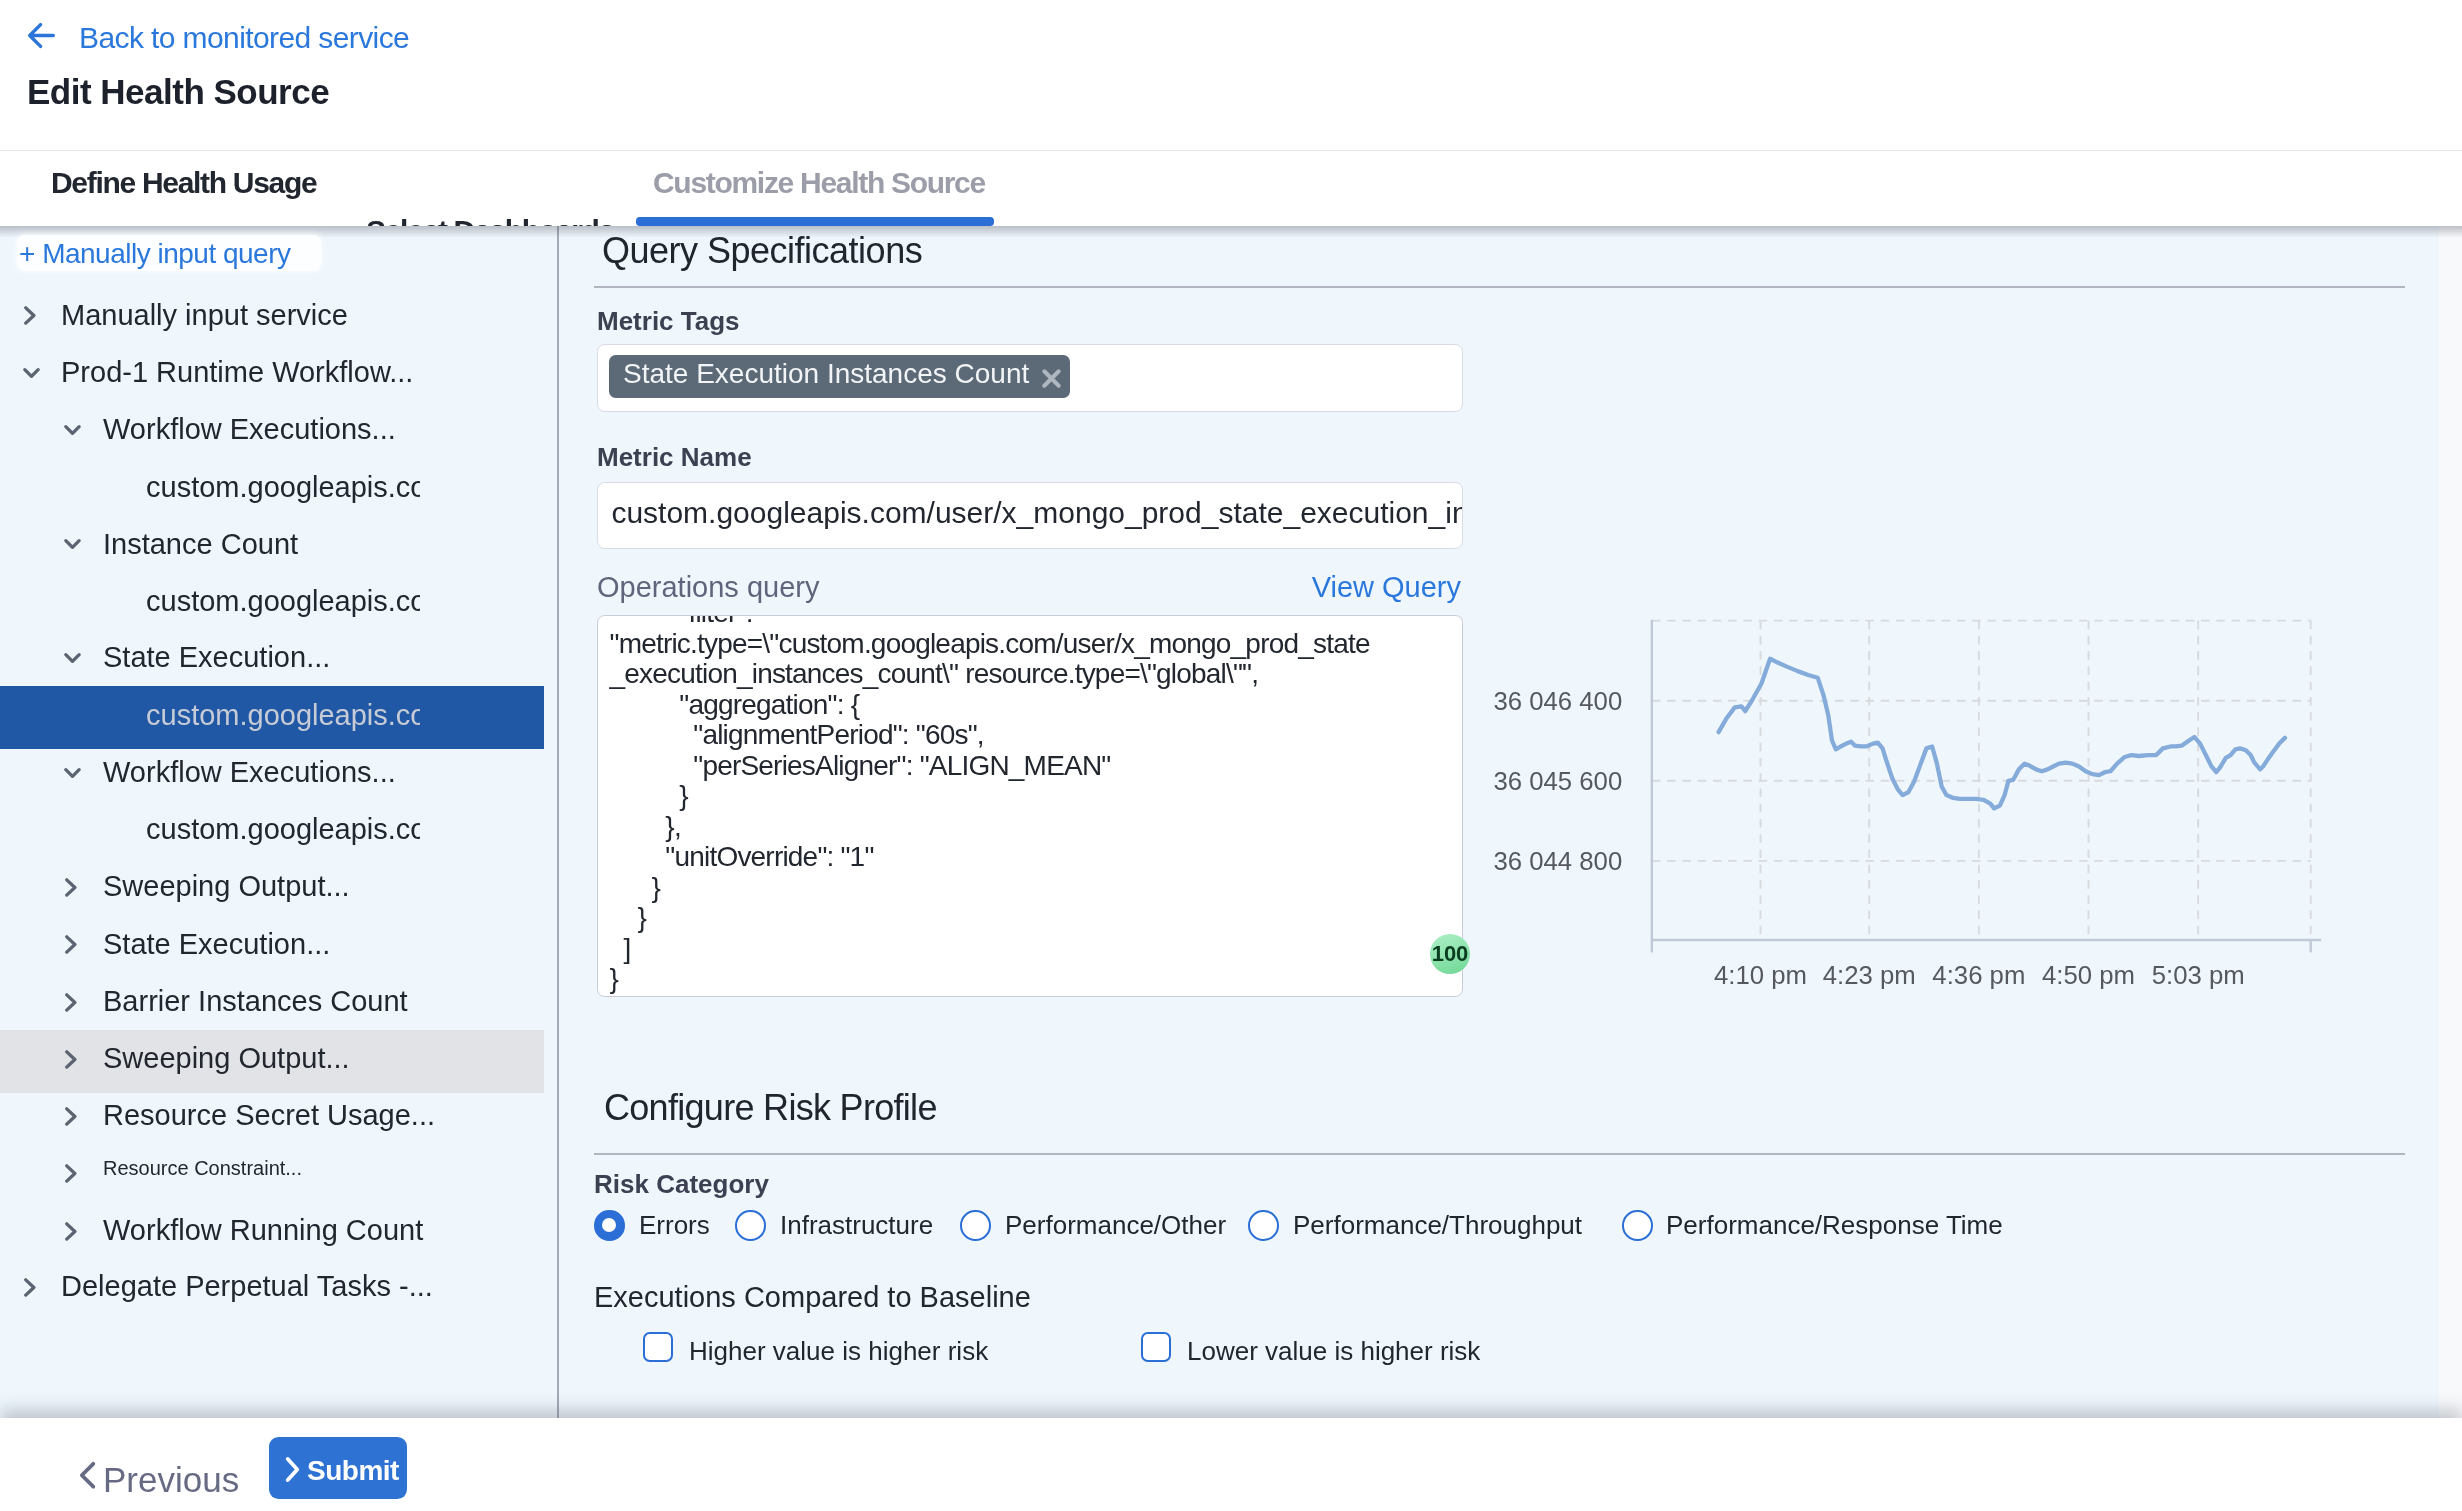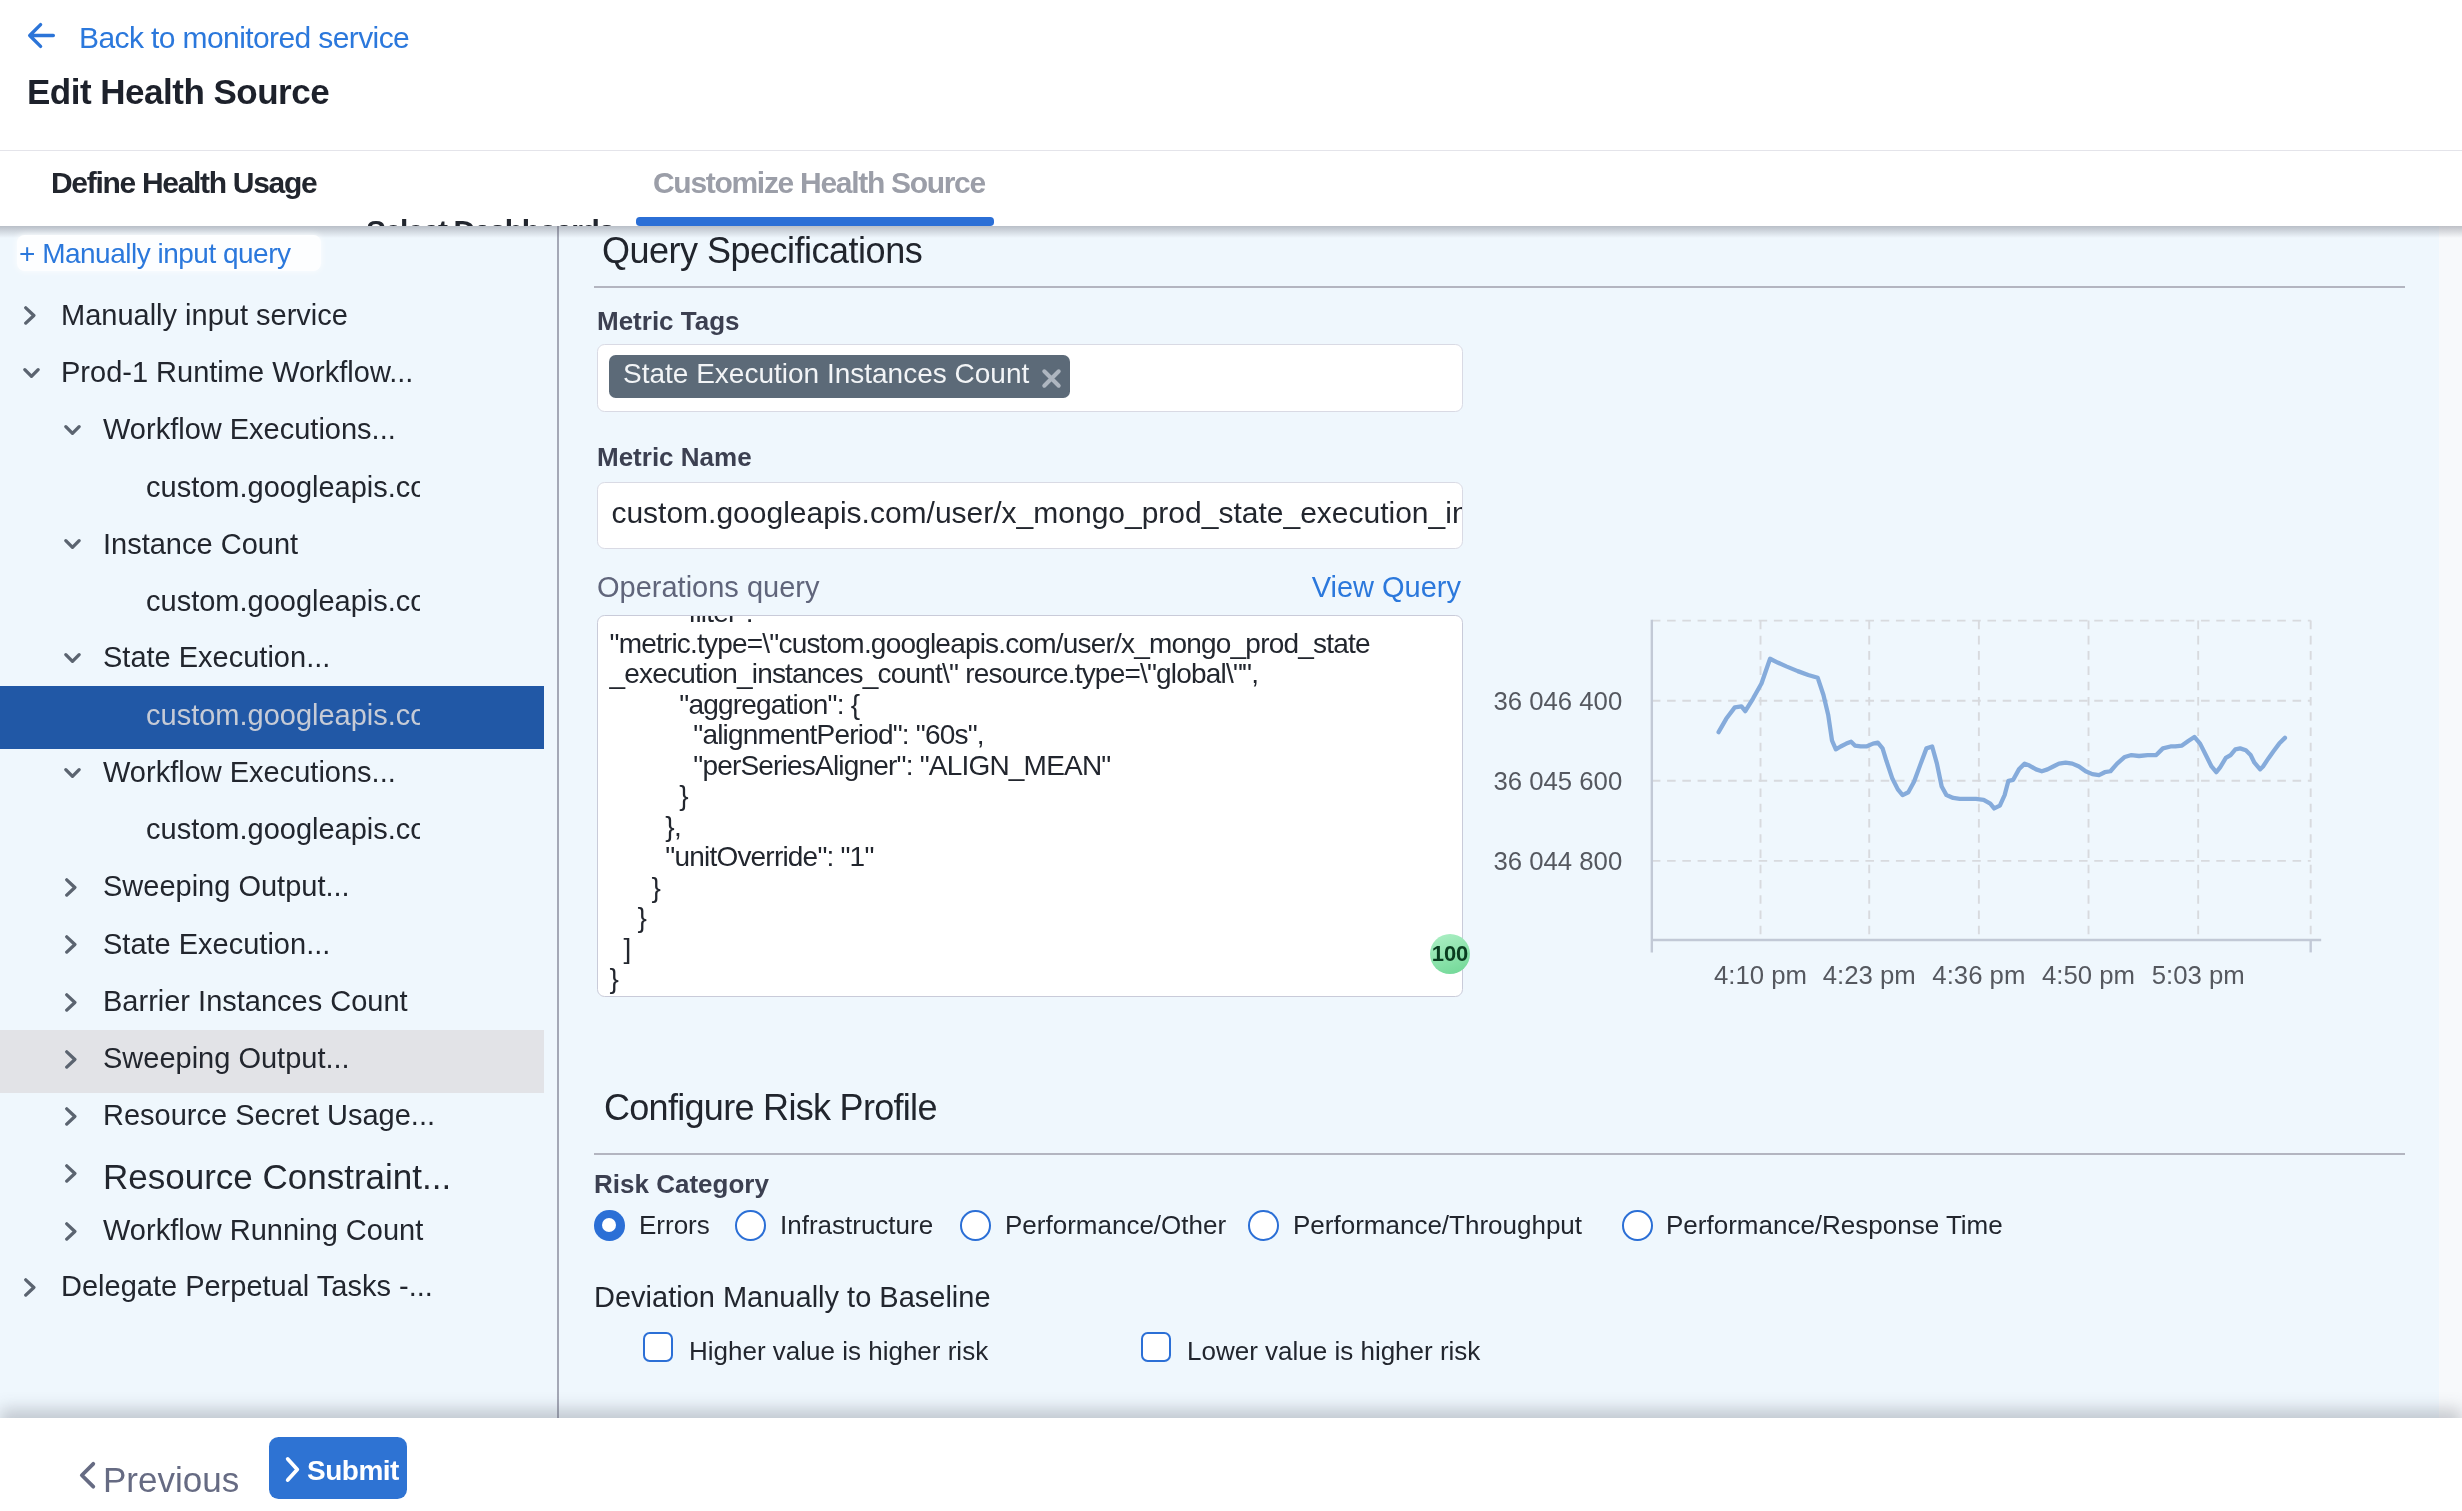--- a/index.html
+++ b/index.html
@@ -82,21 +82,21 @@
         <polyline points="5,3 13.5,11 5,19" fill="none" stroke="#5b6470" stroke-width="3.5" stroke-linecap="round" stroke-linejoin="round"></polyline>
       </svg>
       <div class="abs" style="left:103px;top:1042px;font-size:29px;color:#22262e;white-space:nowrap;">Sweeping Output...</div>
       <svg class="abs" style="left:62px;top:1106px;" width="20" height="20" viewBox="0 0 21 21">
         <polyline points="5,3 13.5,11 5,19" fill="none" stroke="#5b6470" stroke-width="3.5" stroke-linecap="round" stroke-linejoin="round"></polyline>
       </svg>
       <div class="abs" style="left:103px;top:1099px;font-size:29px;color:#22262e;white-space:nowrap;">Resource Secret Usage...</div>
       <svg class="abs" style="left:62px;top:1163px;" width="20" height="20" viewBox="0 0 21 21">
         <polyline points="5,3 13.5,11 5,19" fill="none" stroke="#5b6470" stroke-width="3.5" stroke-linecap="round" stroke-linejoin="round"></polyline>
       </svg>
-      <div class="abs" style="left:103px;top:1157px;font-size:35px;color:#22262e;white-space:nowrap;">Resource Constraint...</div>
+      <div class="abs" style="left:103px;top:1157px;font-size:20px;color:#22262e;white-space:nowrap;">Resource Constraint...</div>
       <svg class="abs" style="left:62px;top:1221px;" width="20" height="20" viewBox="0 0 21 21">
         <polyline points="5,3 13.5,11 5,19" fill="none" stroke="#5b6470" stroke-width="3.5" stroke-linecap="round" stroke-linejoin="round"></polyline>
       </svg>
       <div class="abs" style="left:103px;top:1214px;font-size:29px;color:#22262e;white-space:nowrap;">Workflow Running Count</div>
       <svg class="abs" style="left:21px;top:1277px;" width="20" height="20" viewBox="0 0 21 21">
         <polyline points="5,3 13.5,11 5,19" fill="none" stroke="#5b6470" stroke-width="3.5" stroke-linecap="round" stroke-linejoin="round"></polyline>
       </svg>
       <div class="abs" style="left:61px;top:1270px;font-size:29px;color:#22262e;white-space:nowrap;">Delegate Perpetual Tasks -...</div>
     </div>
 
@@ -172,21 +172,21 @@
       <div class="abs" style="left:735px;top:1210px;width:30.5px;height:30.5px;border-radius:50%;background:#fff;border:2.9px solid #2b6fd6;"></div>
       <div class="abs" style="left:780px;top:1210px;font-size:26px;color:#22262e;white-space:nowrap;">Infrastructure</div>
       <div class="abs" style="left:960px;top:1210px;width:30.5px;height:30.5px;border-radius:50%;background:#fff;border:2.9px solid #2b6fd6;"></div>
       <div class="abs" style="left:1005px;top:1210px;font-size:26px;color:#22262e;white-space:nowrap;">Performance/Other</div>
       <div class="abs" style="left:1248px;top:1210px;width:30.5px;height:30.5px;border-radius:50%;background:#fff;border:2.9px solid #2b6fd6;"></div>
       <div class="abs" style="left:1293px;top:1210px;font-size:26px;color:#22262e;white-space:nowrap;">Performance/Throughput</div>
       <div class="abs" style="left:1622px;top:1210px;width:30.5px;height:30.5px;border-radius:50%;background:#fff;border:2.9px solid #2b6fd6;"></div>
       <div class="abs" style="left:1666px;top:1210px;font-size:26px;color:#22262e;white-space:nowrap;">Performance/Response Time</div>
     </div>
 
-  <div class="abs" style="left:594px;top:1281px;font-size:29px;color:#22262e;">Deviation Manually to Baseline</div>
+  <div class="abs" style="left:594px;top:1281px;font-size:29px;color:#22262e;">Executions Compared to Baseline</div>
   <div class="abs" style="left:643px;top:1332px;width:30px;height:30px;background:#fff;border:2.9px solid #2b6fd6;border-radius:6.7px;"></div>
   <div class="abs" style="left:689px;top:1336px;font-size:26px;color:#22262e;">Higher value is higher risk</div>
   <div class="abs" style="left:1141px;top:1332px;width:30px;height:30px;background:#fff;border:2.9px solid #2b6fd6;border-radius:6.7px;"></div>
   <div class="abs" style="left:1187px;top:1336px;font-size:26px;color:#22262e;">Lower value is higher risk</div>
 
   <div class="abs" style="left:0;top:1418px;width:2462px;height:94px;background:#fff;box-shadow:0 -9.5px 15.3px rgba(80,82,96,.28);"></div>
   <svg class="abs" style="left:76px;top:1460px;" width="25" height="30.5" viewBox="0 0 26 32">
     <polyline points="18,4 6,16 18,28" fill="none" stroke="#666b83" stroke-width="4" stroke-linecap="round" stroke-linejoin="round"></polyline>
   </svg>
   <div class="abs" style="left:103px;top:1460px;font-size:35px;font-weight:500;color:#666b83;">Previous</div>

